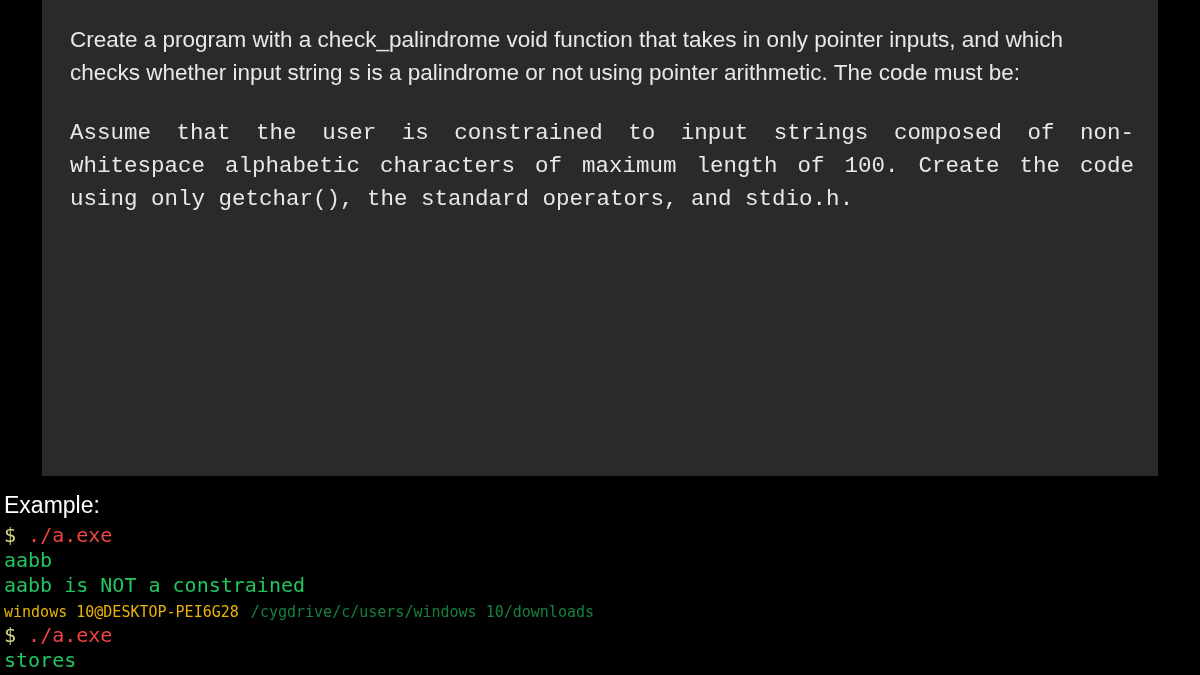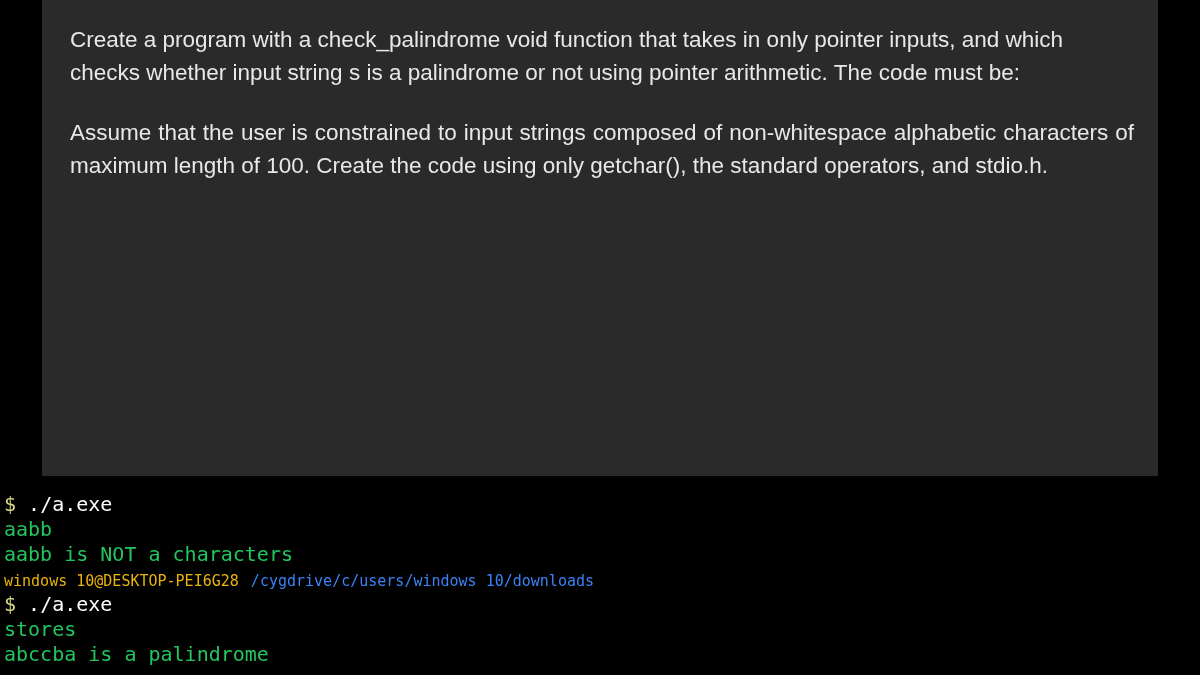--- a/index.html
+++ b/index.html
@@ -13,55 +13,56 @@
     background: #2a2a2a;
     padding: 24px 24px 24px 28px;
     color: #e8e8e8;
     font-size: 22.5px;
     line-height: 1.45;
     font-weight: 300;
   }
   .intro { margin-bottom: 28px; }
   .reqs { margin-bottom: 58px; }
   .reqs div { margin-bottom: 2px; }
-  .assume { text-align: justify; }
+  .assume { text-align: justify; font-family: Liberation Mono, monospace; }
   .example-area {
     position: absolute;
     left: 4px;
     top: 492px;
     color: #fff;
     font-size: 22px;
   }
   .example-label {
     font-family: "Segoe UI", Arial, sans-serif;
     font-size: 23px;
     font-weight: 400;
     margin-bottom: 4px;
   }
   .term {
     font-family: "Lucida Console", "Consolas", monospace;
     font-size: 20px;
     line-height: 1.25;
     white-space: pre;
   }
   .dollar { color: #d7d787; }
-  .cmd { color: #ffffff; margin-top: 29px; }
+  .cmd { color: #ef4444; margin-top: 29px; }
   .out { color: #22c55e; }
   .prompt-user { color: #eab308; font-size: 15px; }
-  .prompt-path { color: #3b82f6; font-size: 15px; }
+  .prompt-path { color: #15803d; font-size: 15px; }
 </style>
 </head>
 <body>
 
 <div class="problem-box">
   <div class="intro">Create a program with a check_palindrome void function that takes in only pointer inputs, and which checks whether input string s is a palindrome or not using pointer arithmetic. The code must be:</div>
   <div class="assume">Assume that the user is constrained to input strings composed of non-whitespace alphabetic characters of maximum length of 100. Create the code using only getchar(), the standard operators, and stdio.h.</div>
 </div>
 
 <div class="example-area">
+  <div class="example-label">Example:</div>
   <div class="term"><span class="dollar">$ </span><span class="cmd">./a.exe</span>
 <span class="out">aabb</span>
-<span class="out">aabb is NOT a characters</span>
+<span class="out">aabb is NOT a constrained</span>
 <span class="prompt-user">windows 10@DESKTOP-PEI6G28</span> <span class="prompt-path">/cygdrive/c/users/windows 10/downloads</span>
 <span class="dollar">$ </span><span class="cmd">./a.exe</span>
 <span class="out">stores</span>
 <span class="out">abccba is a palindrome</span></div>
 </div>
 
 </body></html>

